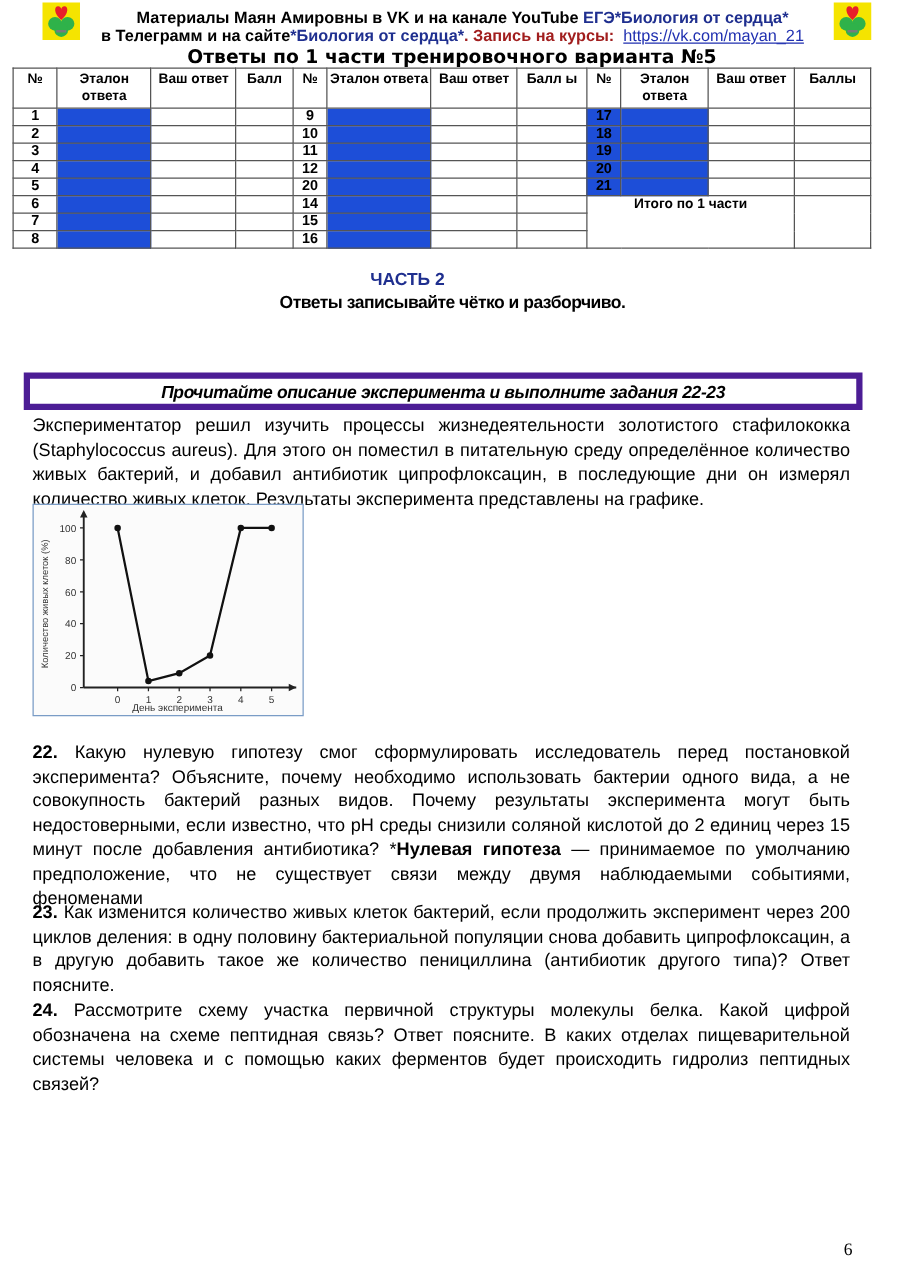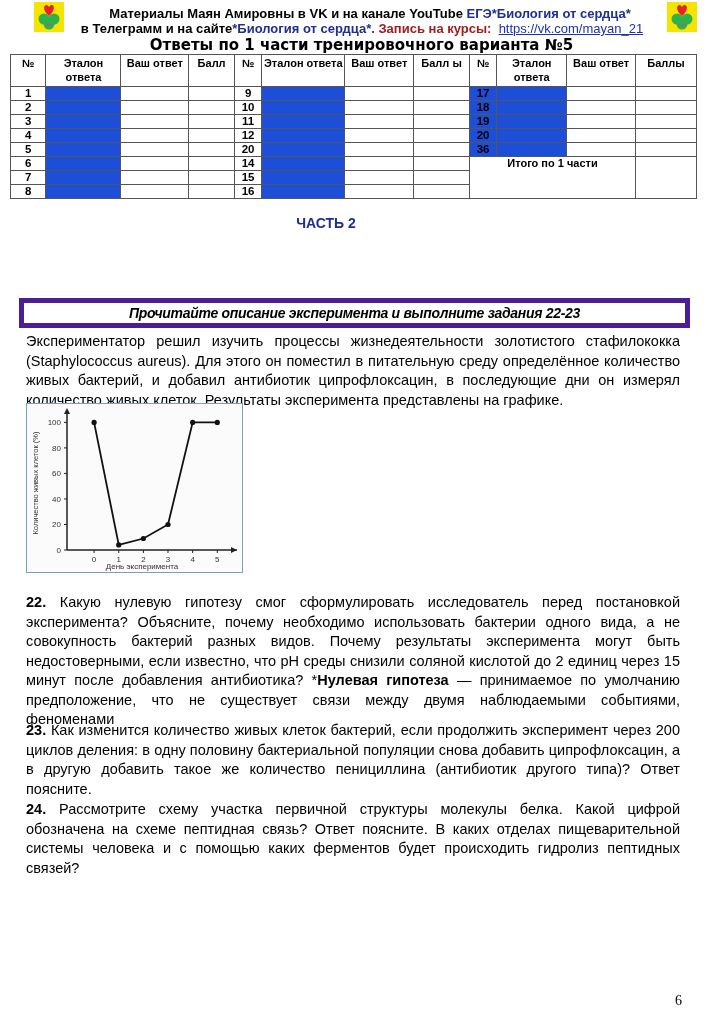--- a/index.html
+++ b/index.html
@@ -166,21 +166,21 @@
       </tr>
       <tr>
         <td class="num">5</td>
         <td class="yellow"></td>
         <td></td>
         <td></td>
         <td class="num">20</td>
         <td class="yellow"></td>
         <td></td>
         <td></td>
-        <td class="num yellow">36</td>
+        <td class="num yellow">21</td>
         <td class="yellow"></td>
         <td></td>
         <td></td>
       </tr>
       <tr>
         <td class="num">6</td>
         <td class="yellow"></td>
         <td></td>
         <td></td>
         <td class="num">14</td>
@@ -208,20 +208,21 @@
         <td class="num">16</td>
         <td class="yellow"></td>
         <td></td>
         <td></td>
       </tr>
     </tbody>
 </table>
 
 <div class="part2">ЧАСТЬ 2</div>
 <div class="instr">
+  <div>Ответы записывайте чётко и разборчиво.</div>
 </div>
 <div class="boxed">Прочитайте описание эксперимента и выполните задания 22-23</div>
 
 <div class="para p-intro">Экспериментатор решил изучить процессы жизнедеятельности золотистого стафилококка (Staphylococcus aureus). Для этого он поместил в питательную среду определённое количество живых бактерий, и добавил антибиотик ципрофлоксацин, в последующие дни он измерял количество живых клеток. Результаты эксперимента представлены на графике.</div>
 
 <div class="chart-box">
   <svg id="chart-svg" width="215" height="168" viewBox="0 0 215 168">
       <line x1="40" y1="146" x2="210" y2="146" stroke="#222" stroke-width="1.5"></line>
       <polygon points="210,146 204,143 204,149" fill="#222"></polygon>
       <line x1="40" y1="146" x2="40" y2="6" stroke="#222" stroke-width="1.5"></line>

